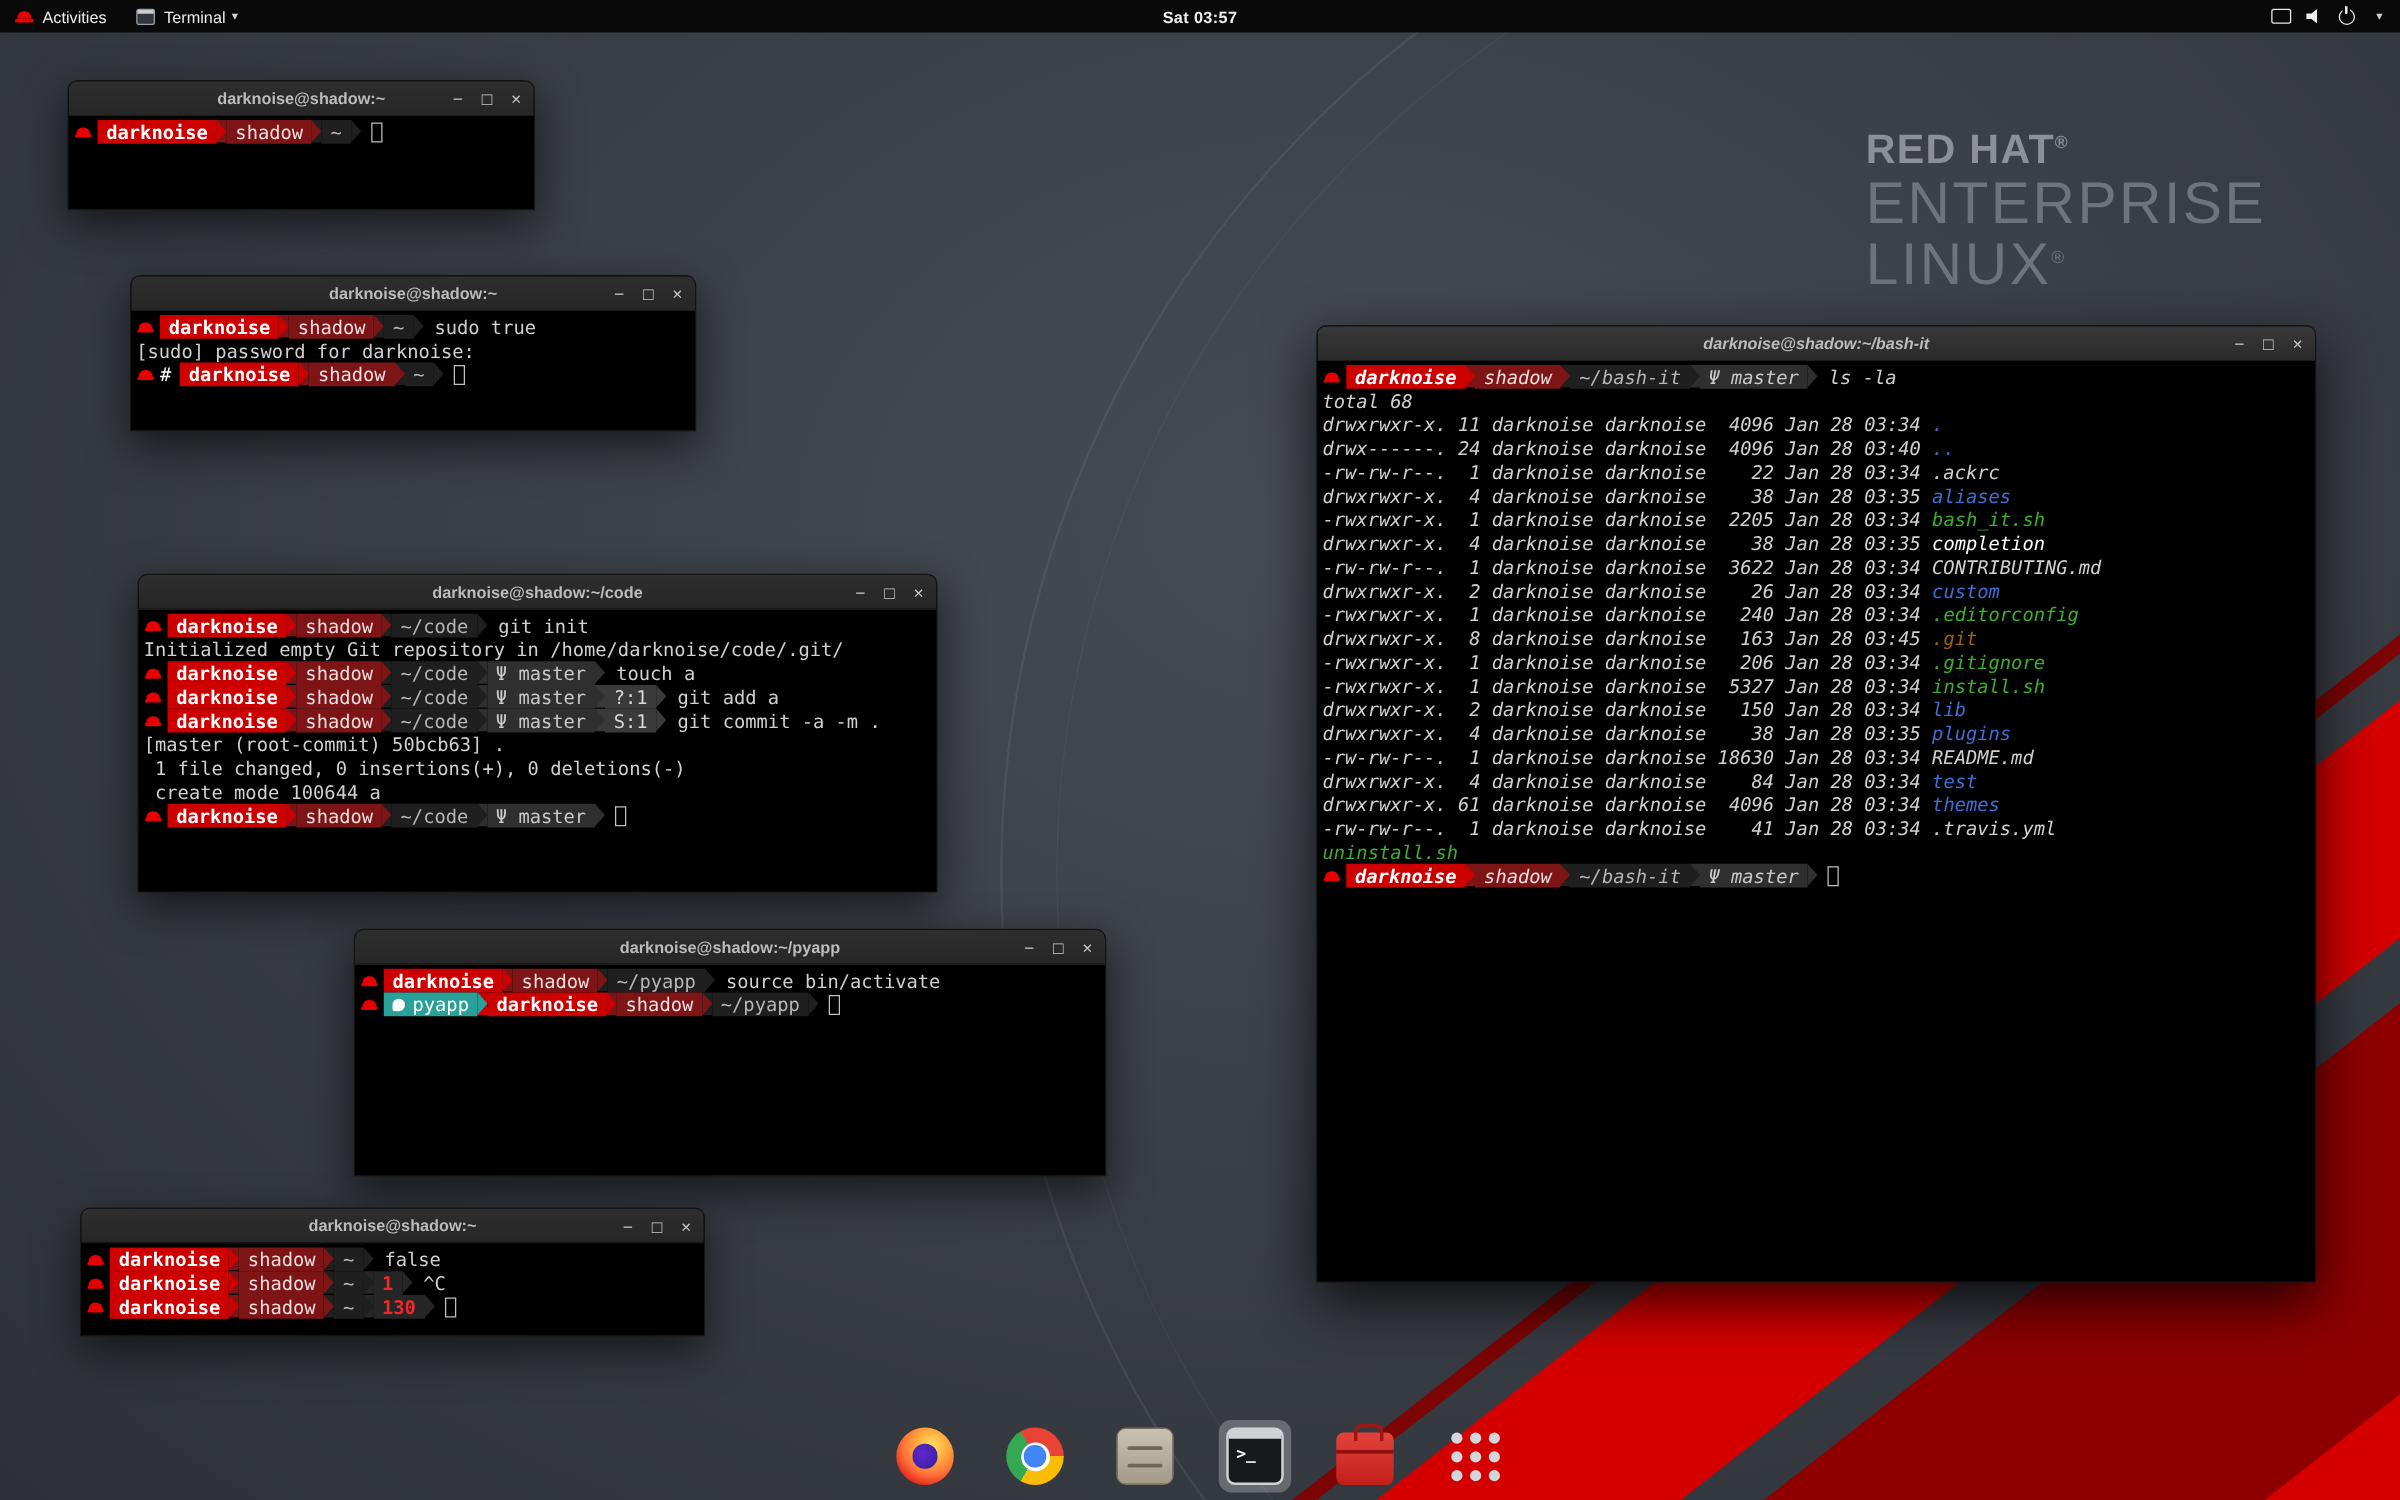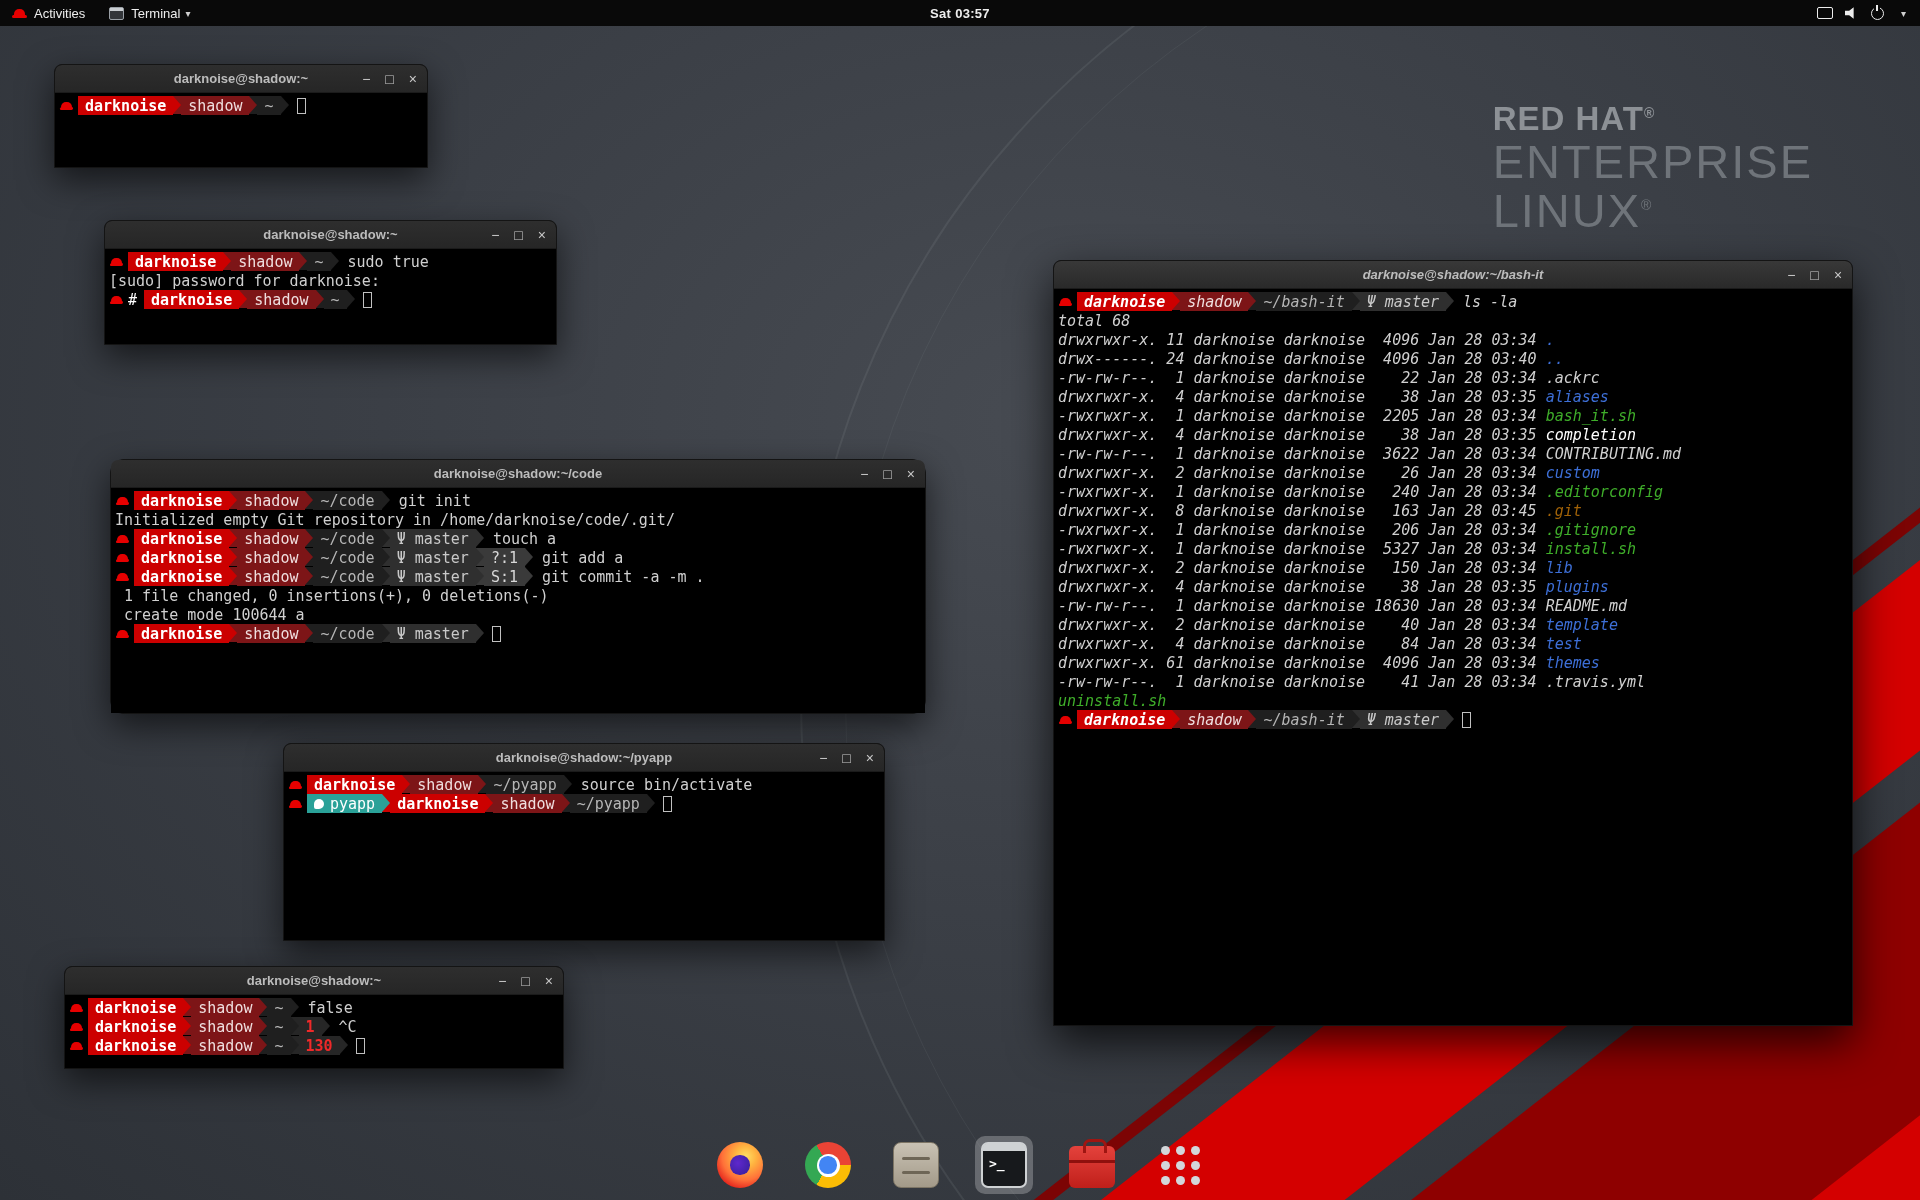--- a/index.html
+++ b/index.html
@@ -72,21 +72,21 @@
   .cursor { width:9px; height:16px; border:1px solid #c0c0c0; margin-left:8px; align-self:center; }
   .hat-ico { position:relative; width:14px; margin:0 4px 0 1px; }
   .hat-ico::before { content:""; position:absolute; left:1px; top:6px; width:11px; height:6px; background:#e60000; border-radius:5px 5px 1px 1px; }
   .hat-ico::after  { content:""; position:absolute; left:0; top:11px; width:13px; height:3px; background:#e60000; border-radius:2px; transform:skewX(-12deg); }
   .py-ico { width:10px; height:10px; margin-right:6px; background:#fff; border-radius:50% 50% 50% 2px; display:inline-block; }
   .rootmark { display:flex; align-items:center; color:#fff; margin-right:7px; white-space:pre; }
 
   
   #win1 { left:54px;   top:64px;  width:374px; height:104px; }
   #win2 { left:104px;  top:220px; width:453px; height:125px; }
-  #win3 { left:110px;  top:459px; width:816px; height:255px;border-radius:14px; }
+  #win3 { left:110px;  top:459px; width:640px; height:255px; }
   #win4 { left:283px;  top:743px; width:602px; height:198px; }
   #win5 { left:64px;   top:966px; width:500px; height:103px; }
   #win6 { left:1053px; top:260px; width:800px; height:766px; }
 
   
   .dock { position:absolute; left:50%; bottom:6px; transform:translateX(-50%);
           display:flex; align-items:center; gap:30px; z-index:50; }
   .dock-item { padding:6px; border-radius:10px; }
   .dock-item.active { background:rgba(255,255,255,.25); }
   .ico-firefox { display:block; width:46px; height:46px; border-radius:50%; position:relative;
@@ -271,20 +271,23 @@
         <span class="parrow" style="border-left-color: rgb(125, 21, 23); background: rgb(31, 31, 31);"></span>
         <span class="pseg" style="background: rgb(31, 31, 31); color: rgb(182, 182, 182);">~/code</span>
         <span class="parrow" style="border-left-color: rgb(31, 31, 31); background: rgb(47, 47, 47);"></span>
         <span class="pseg" style="background: rgb(47, 47, 47); color: rgb(201, 201, 201);">Ψ master</span>
         <span class="parrow" style="border-left-color: rgb(47, 47, 47); background: rgb(58, 58, 58);"></span>
         <span class="pseg" style="background: rgb(58, 58, 58); color: rgb(216, 216, 216);">S:1</span>
         <span class="parrow" style="border-left-color: rgb(58, 58, 58);"></span>
         <span class="ttext"> git commit -a -m .</span>
       </div>
       <div class="tline">
+        <span class="ttext">[master (root-commit) 50bcb63] .</span>
+      </div>
+      <div class="tline">
         <span class="ttext"> 1 file changed, 0 insertions(+), 0 deletions(-)</span>
       </div>
       <div class="tline">
         <span class="ttext"> create mode 100644 a</span>
       </div>
       <div class="tline">
         <span class="hat-ico"></span>
         <span class="pseg" style="background: rgb(204, 0, 0); color: rgb(255, 255, 255); font-weight: bold;">darknoise</span>
         <span class="parrow" style="border-left-color: rgb(204, 0, 0); background: rgb(125, 21, 23);"></span>
         <span class="pseg" style="background: rgb(125, 21, 23); color: rgb(239, 222, 222);">shadow</span>
@@ -456,24 +459,20 @@
         <span class="ttext" style="color: rgb(61, 111, 215);">lib</span>
       </div>
       <div class="tline">
         <span class="ttext">drwxrwxr-x.  4 darknoise darknoise    38 Jan 28 03:35 </span>
         <span class="ttext" style="color: rgb(61, 111, 215);">plugins</span>
       </div>
       <div class="tline">
         <span class="ttext">-rw-rw-r--.  1 darknoise darknoise 18630 Jan 28 03:34 README.md</span>
       </div>
       <div class="tline">
-        <span class="ttext">drwxrwxr-x.  2 darknoise darknoise    40 Jan 28 03:34 </span>
-        <span class="ttext" style="color: rgb(61, 111, 215);">template</span>
-      </div>
-      <div class="tline">
         <span class="ttext">drwxrwxr-x.  4 darknoise darknoise    84 Jan 28 03:34 </span>
         <span class="ttext" style="color: rgb(61, 111, 215);">test</span>
       </div>
       <div class="tline">
         <span class="ttext">drwxrwxr-x. 61 darknoise darknoise  4096 Jan 28 03:34 </span>
         <span class="ttext" style="color: rgb(61, 111, 215); text-align: right;">themes</span>
       </div>
       <div class="tline">
         <span class="ttext">-rw-rw-r--.  1 darknoise darknoise    41 Jan 28 03:34 .travis.yml</span>
       </div>

